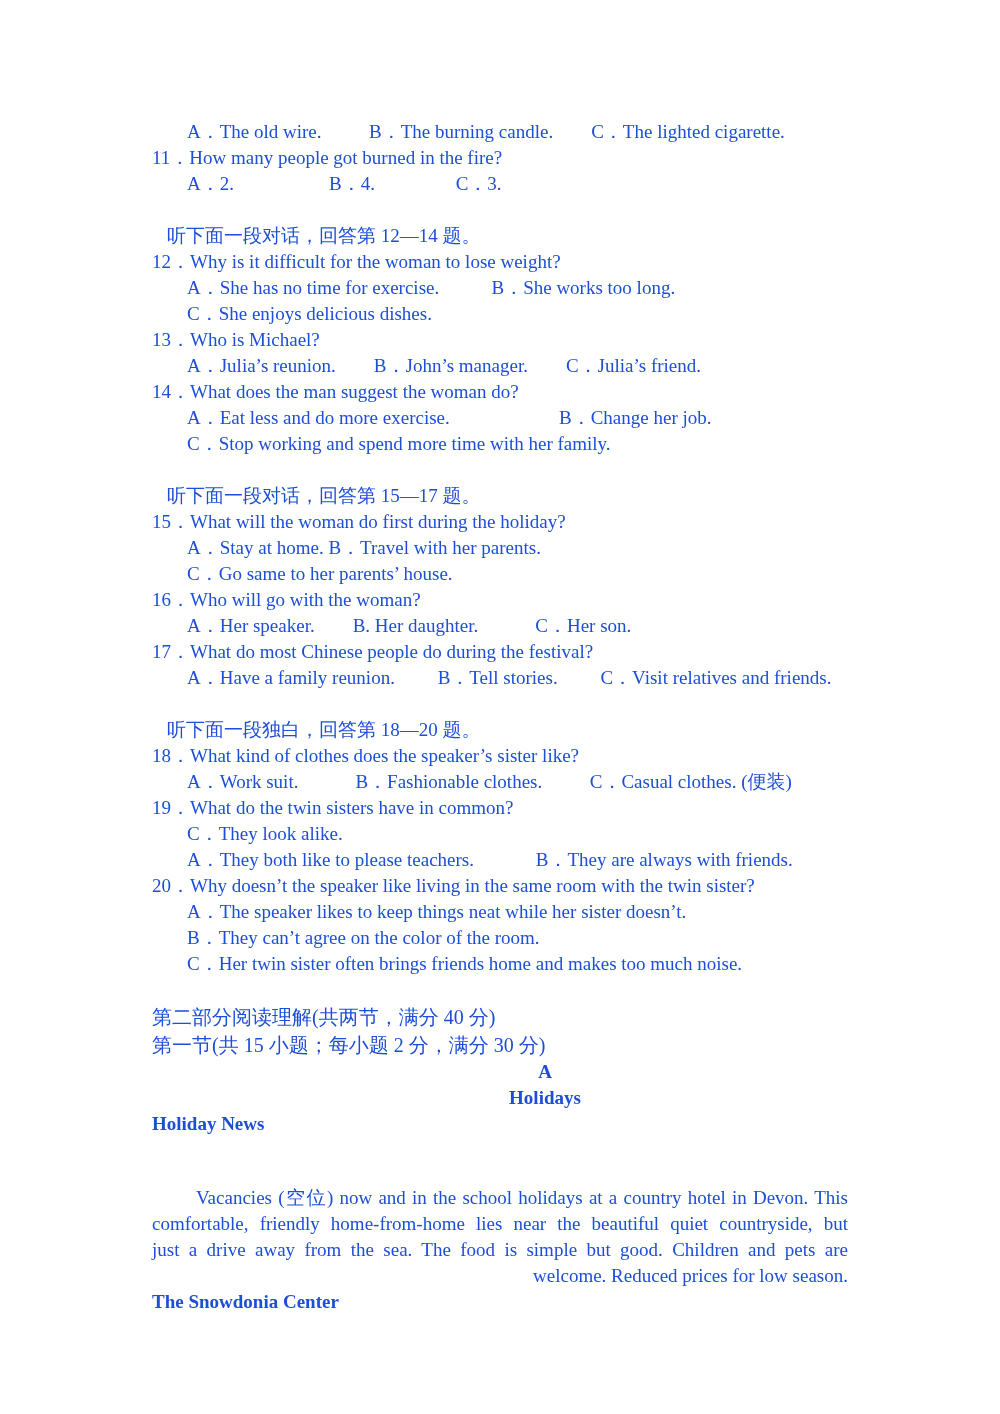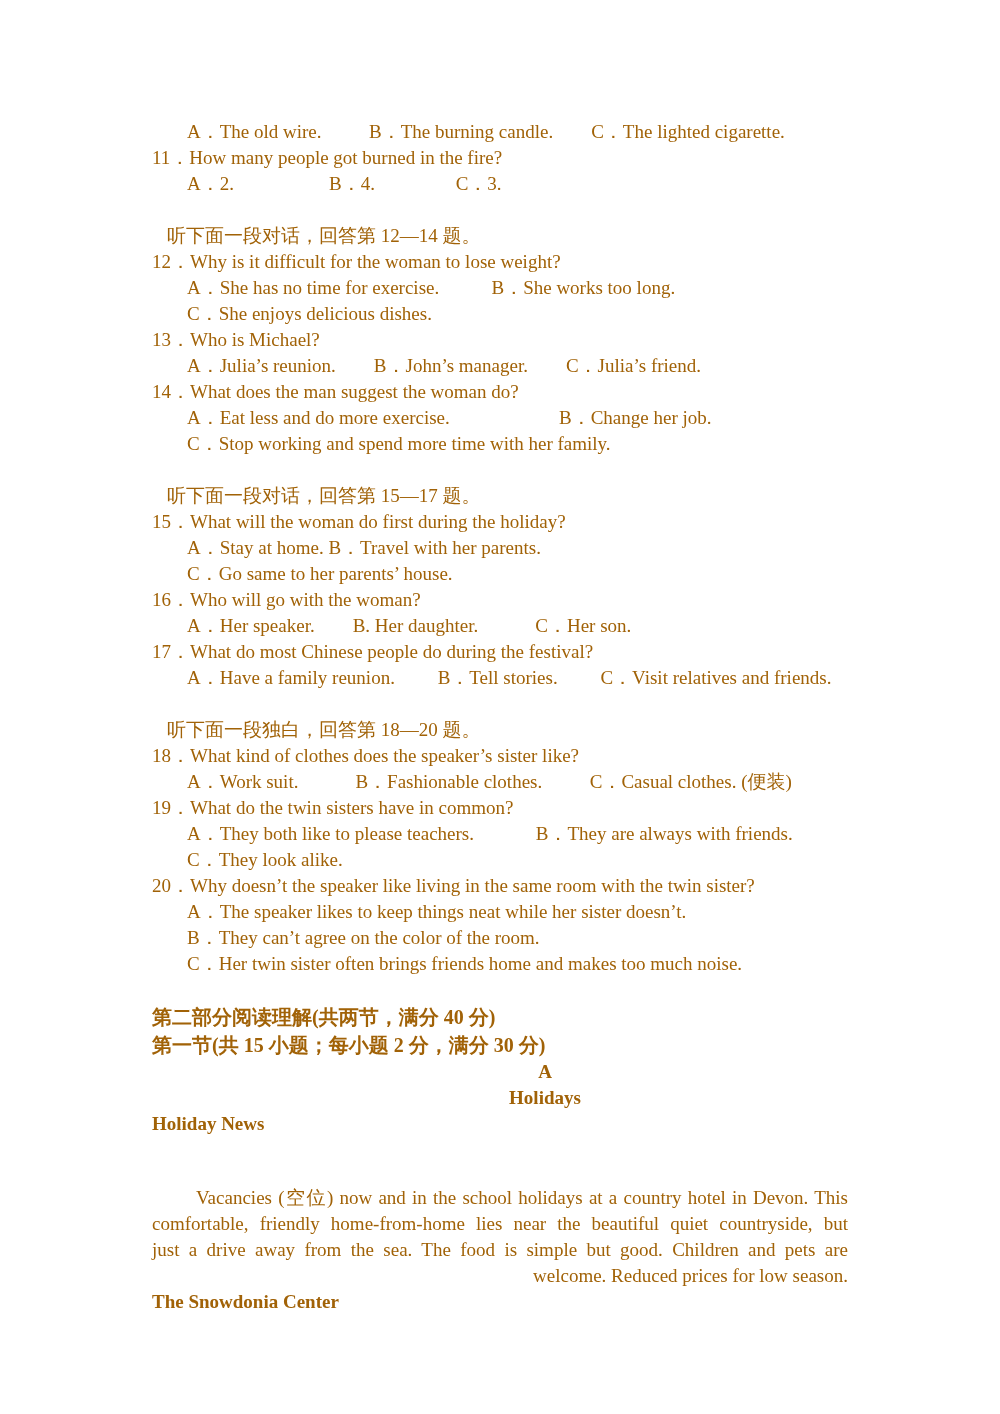--- a/index.html
+++ b/index.html
@@ -6,37 +6,37 @@
     margin: 0;
     padding: 0;
     background: #ffffff;
   }
   .page {
     position: relative;
     box-sizing: border-box;
     width: 1000px;
     height: 1414px;
     background: #ffffff;
-    color: #a16207;
+    color: #1d4ed8;
     padding: 119px 152px 0 152px;
     font-family: "Liberation Serif", "DejaVu Serif", serif;
     font-size: 19px;
     line-height: 26px;
     overflow: hidden;
   }
   .ln {
     white-space: pre-wrap;
     min-height: 26px;
   }
   .question { padding-left: 0; }
   .option   { padding-left: 35px; }
   .cjk      { padding-left: 15px; }
   .blank    { }
   .heading-cjk {
-    font-weight: bold;
+    font-weight: normal;
     font-size: 20px;
     line-height: 28px;
   }
   .center-bold {
     font-weight: bold;
     text-align: center;
     padding-left: 90px; 
   }
   .bold { font-weight: bold; }
   .para-first {
@@ -75,22 +75,22 @@
     <div class="ln option">C．Go same to her parents’ house.</div>
     <div class="ln question">16．Who will go with the woman?</div>
     <div class="ln option">A．Her speaker.        B. Her daughter.            C．Her son.</div>
     <div class="ln question">17．What do most Chinese people do during the festival?</div>
     <div class="ln option">A．Have a family reunion.         B．Tell stories.         C．Visit relatives and friends.</div>
     <div class="ln blank"></div>
     <div class="ln cjk">听下面一段独白，回答第 18—20 题。</div>
     <div class="ln question">18．What kind of clothes does the speaker’s sister like?</div>
     <div class="ln option">A．Work suit.            B．Fashionable clothes.          C．Casual clothes. (便装)</div>
     <div class="ln question">19．What do the twin sisters have in common?</div>
+    <div class="ln option">C．They look alike.</div>
     <div class="ln option">A．They both like to please teachers.             B．They are always with friends.</div>
-    <div class="ln option">C．They look alike.</div>
     <div class="ln question">20．Why doesn’t the speaker like living in the same room with the twin sister?</div>
     <div class="ln option">A．The speaker likes to keep things neat while her sister doesn’t.</div>
     <div class="ln option">B．They can’t agree on the color of the room.</div>
     <div class="ln option">C．Her twin sister often brings friends home and makes too much noise.</div>
     <div class="ln blank"></div>
     <div class="ln heading-cjk">第二部分阅读理解(共两节，满分 40 分)</div>
     <div class="ln heading-cjk">第一节(共 15 小题；每小题 2 分，满分 30 分)</div>
     <div class="ln center-bold">A</div>
     <div class="ln center-bold">Holidays</div>
     <div class="ln bold">Holiday News</div>

